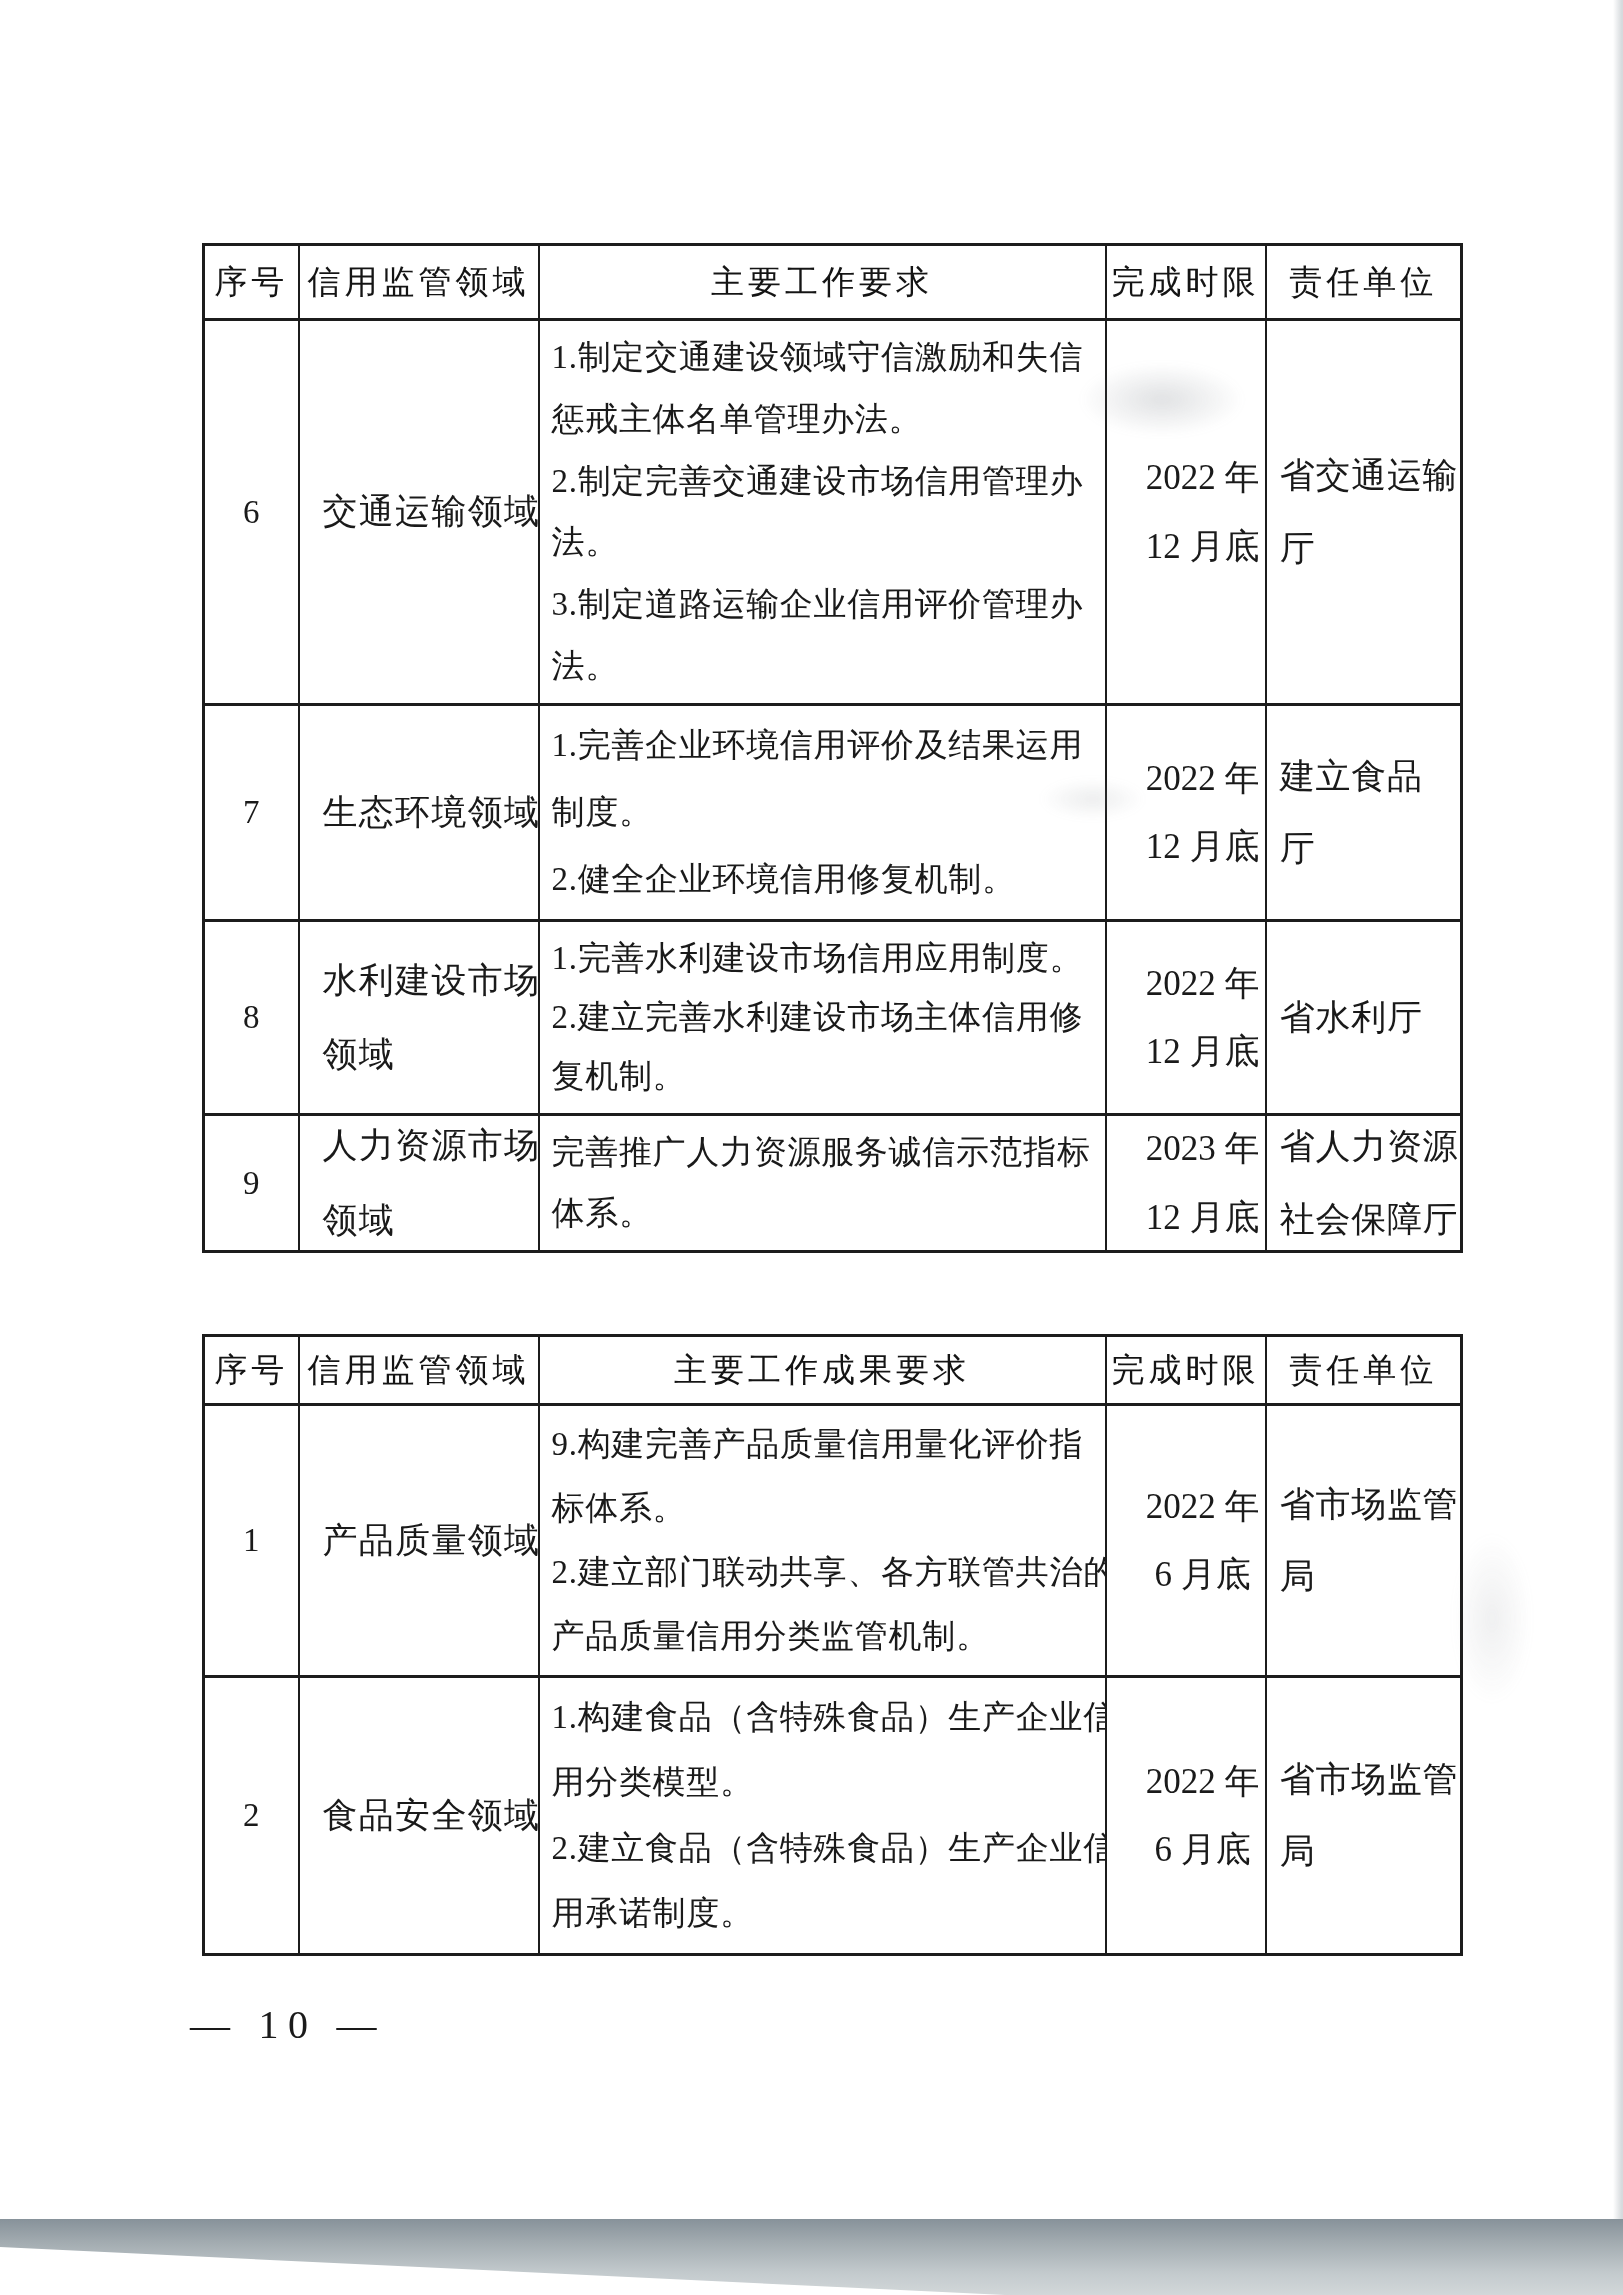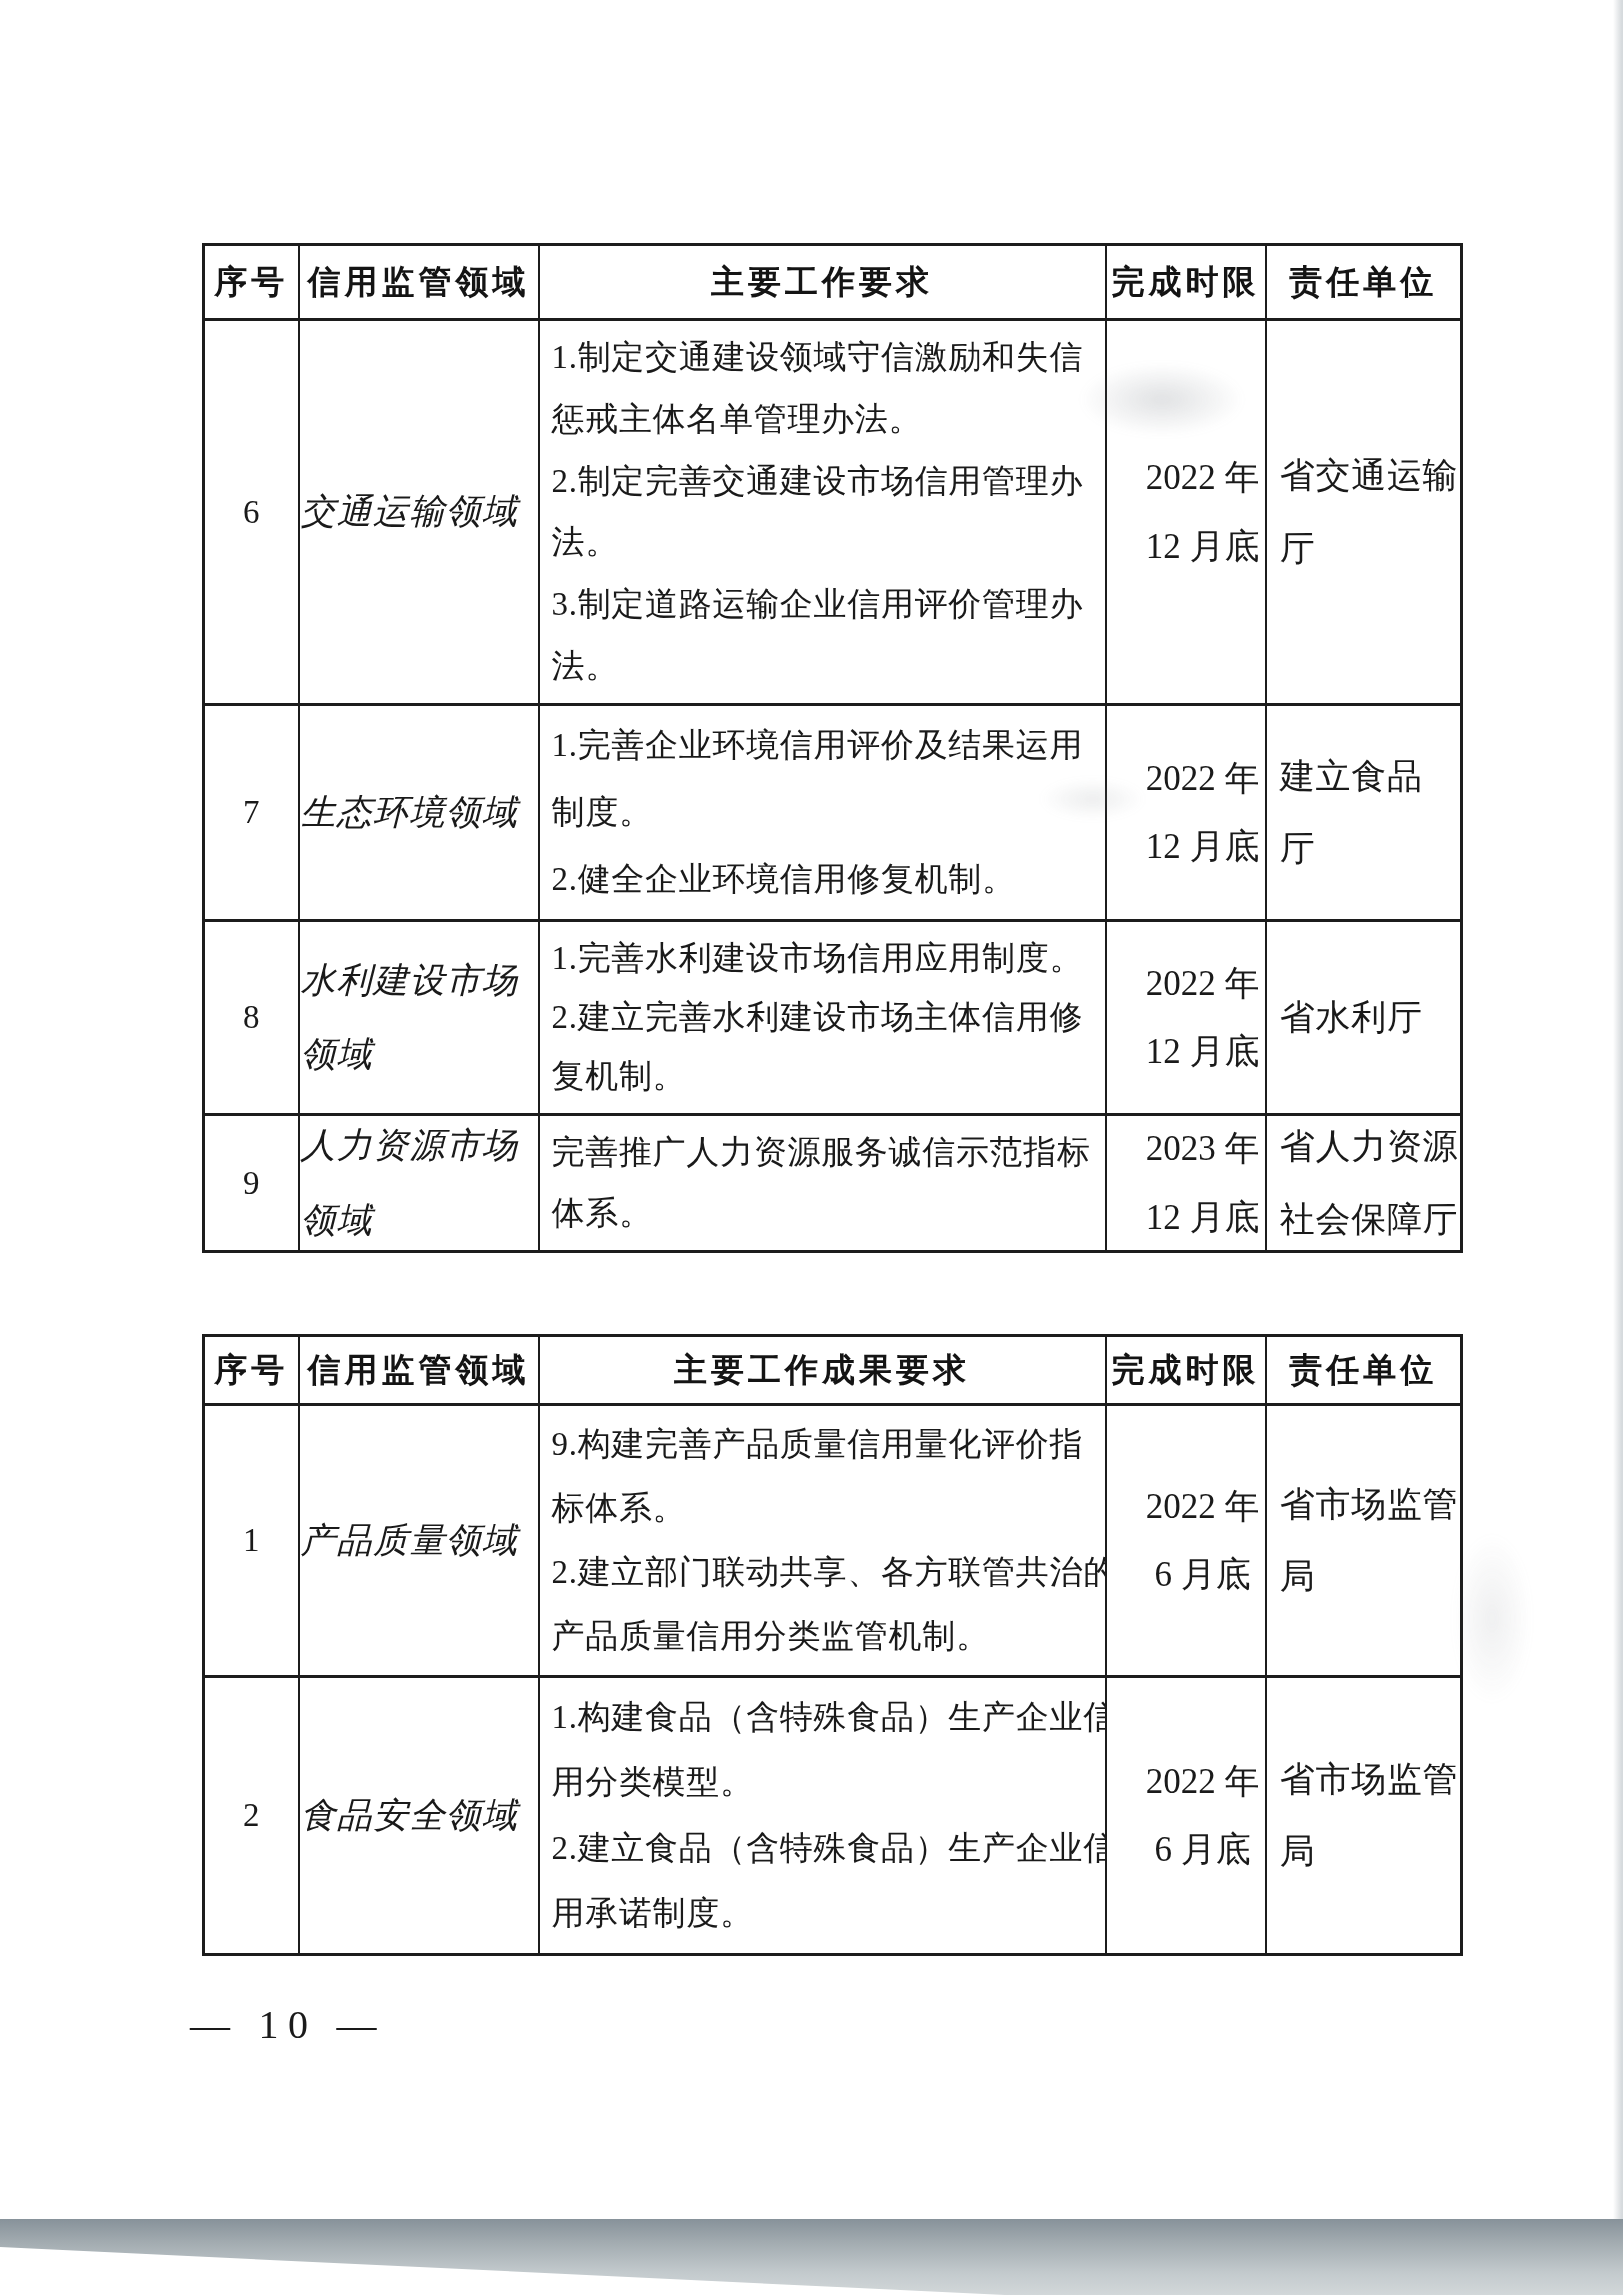--- a/index.html
+++ b/index.html
@@ -36,42 +36,41 @@
     border: 2px solid #1c1c1c;
     border-top-width: 3.3px;
     border-bottom-width: 3.3px;
     padding: 0;
     vertical-align: middle;
     overflow: hidden;
   }
 
   th {
     font-family: "Liberation Sans", "DejaVu Sans", sans-serif;
-    font-weight: 700;
+    font-weight: 400;
     font-size: 33px;
     letter-spacing: 4px;
     text-align: center;
     color: #141414;
     white-space: nowrap;
   }
 
   .c-no {
     text-align: center;
     font-size: 33px;
   }
 
   .lines { display: flex; flex-direction: column; }
   .ln { white-space: nowrap; line-height: 1.12; }
 
   
   .c-field .lines {
     justify-content: center;
     row-gap: 35px;
-    padding-left: 1px;
-    font-style: italic;
+    padding-left: 23px;
   }
   .c-field .ln { font-size: 35px; letter-spacing: 1.3px; }
 
   
   .c-tasks .lines {
     justify-content: space-around;
     padding-left: 12px;
     padding-right: 4px;
   }
   .c-tasks .ln { font-size: 33px; letter-spacing: 0.7px; }

